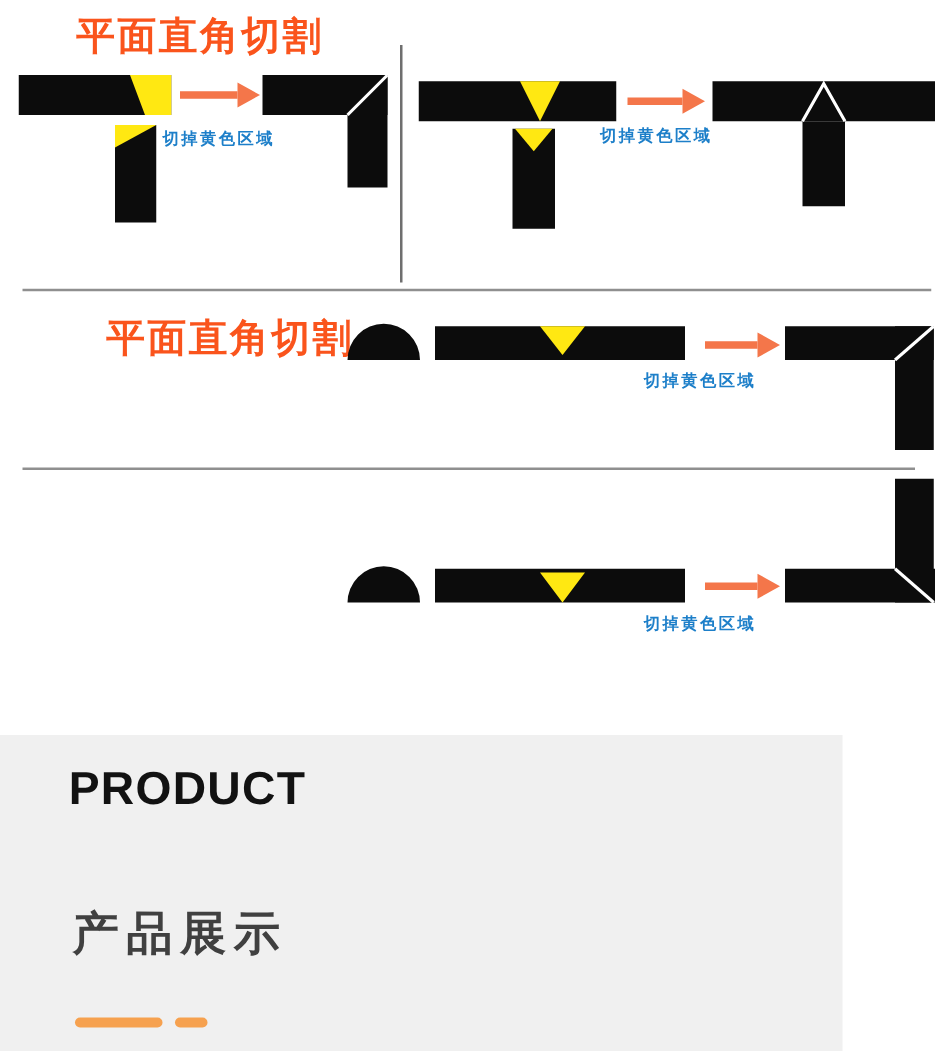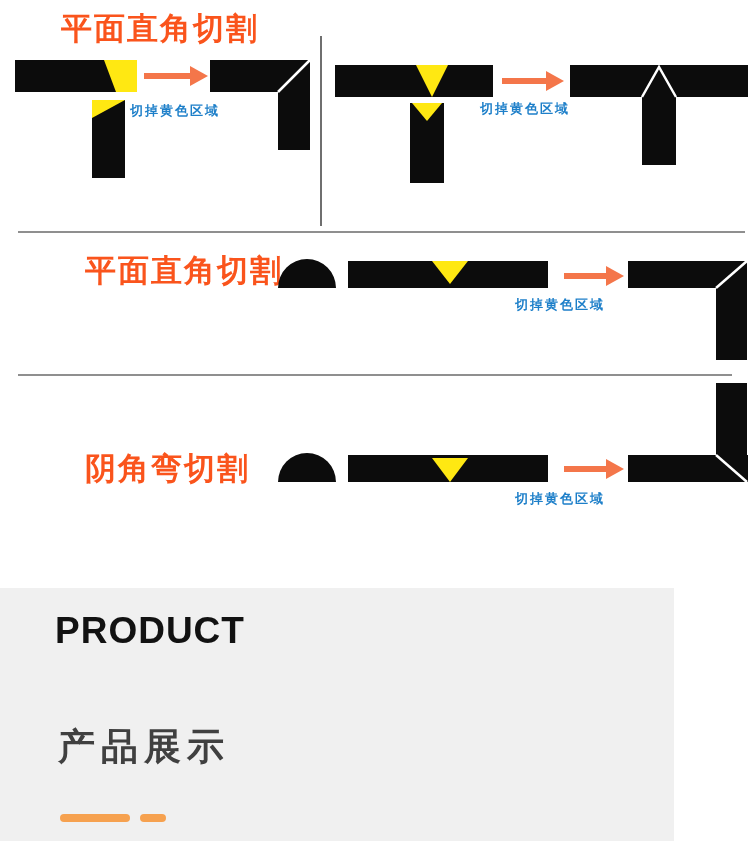--- a/index.html
+++ b/index.html
@@ -78,21 +78,20 @@
       <polygon class="f-arrow" points="336,18 354,28 336,38"></polygon>
     </g>
     <rect class="f-piece" x="358" y="13" width="119" height="27"></rect>
     <rect class="f-piece" x="446" y="13" width="31" height="99"></rect>
     <line class="seam" x1="446" y1="40" x2="477" y2="13"></line>
   </svg>
   <div class="note" style="left:515px;top:296px;">切掉黄色区域</div>
 
   <div class="hdiv" style="left:18px;top:374px;width:714px;"></div>
 
-  <div class="sec-title" style="left:85px;top:448px;">阴角弯切割</div>
 
   <svg class="diagram" style="left:270px;top:378px;" width="480" height="135" viewBox="0 0 480 135">
     <path class="f-piece" d="M8,104 A29,29 0 0 1 66,104 Z"></path>
     <rect class="f-piece" x="78" y="77" width="200" height="27"></rect>
     <polygon class="f-yellow" points="162,80 198,80 180,104"></polygon>
     <g>
       <rect class="f-arrow" x="294" y="88" width="42" height="6"></rect>
       <polygon class="f-arrow" points="336,81 354,91 336,101"></polygon>
     </g>
     <rect class="f-piece" x="446" y="5" width="31" height="99"></rect>

